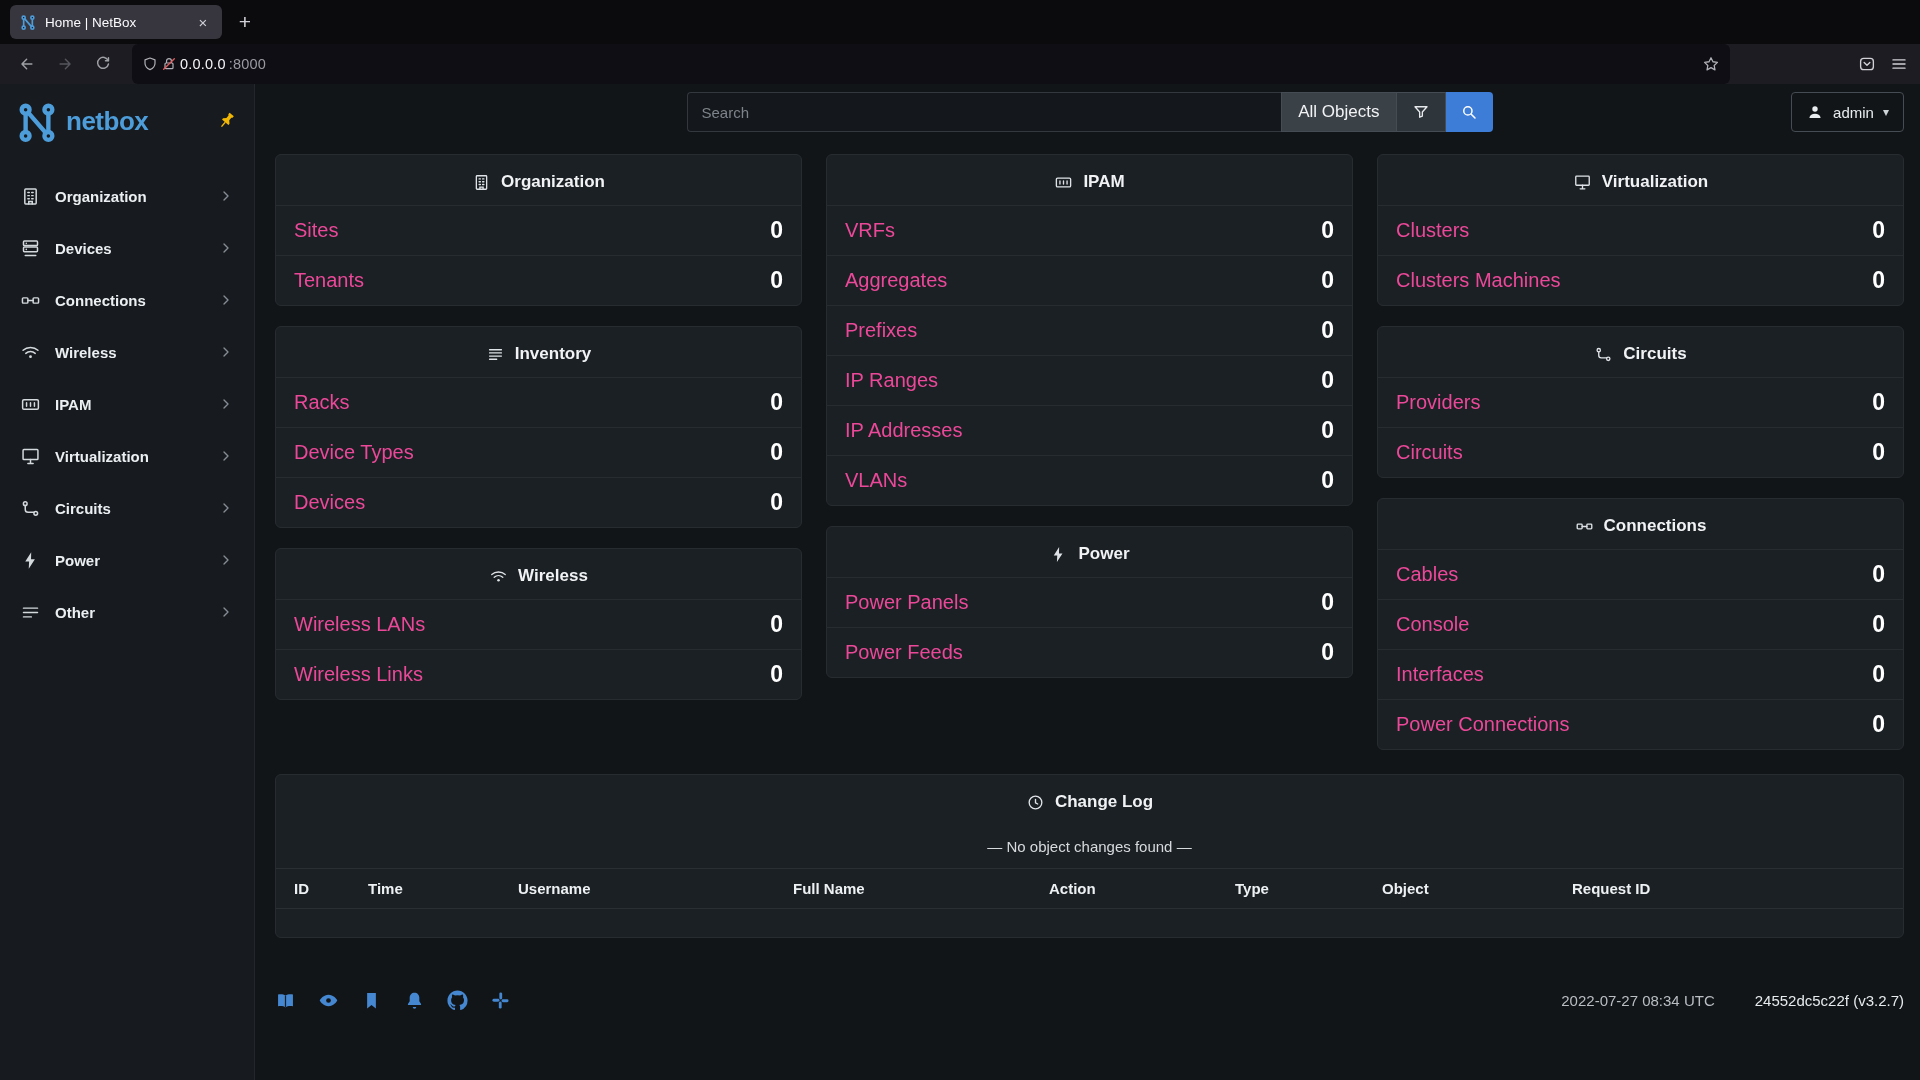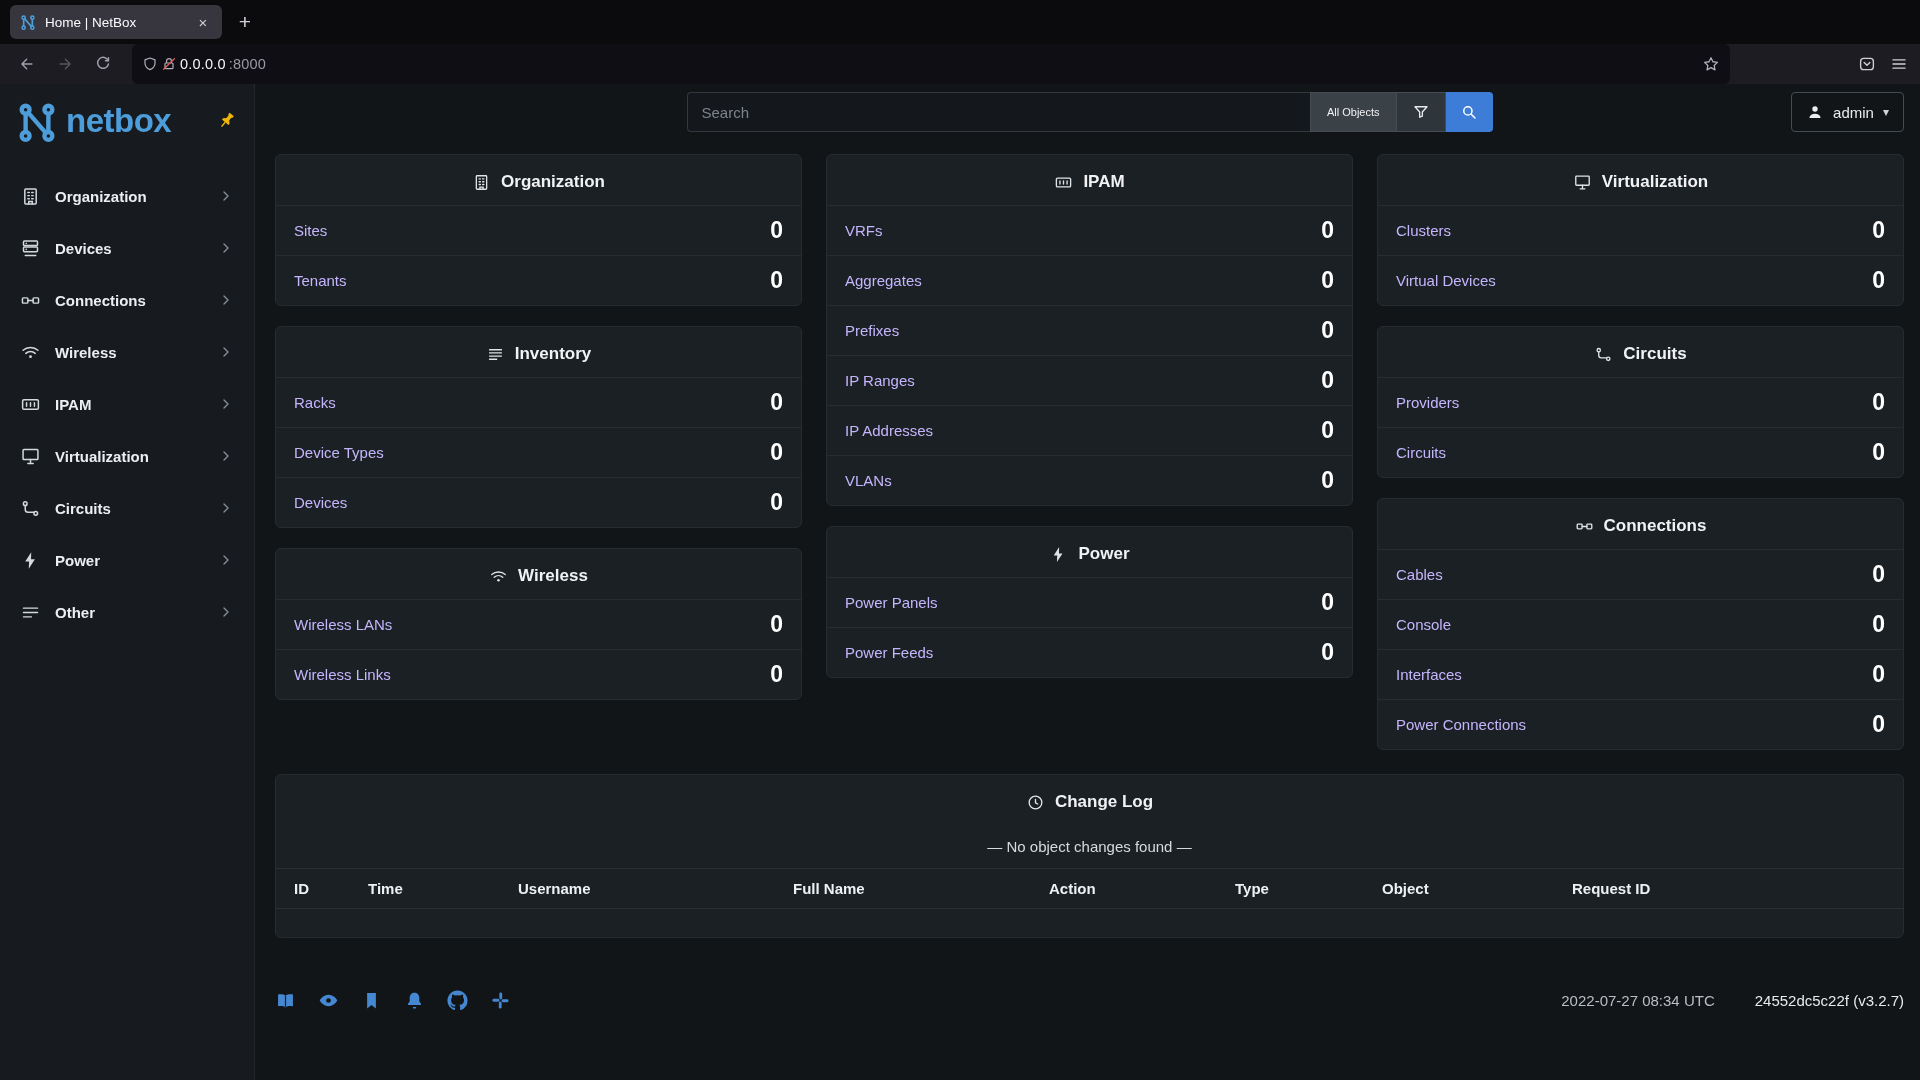--- a/index.html
+++ b/index.html
@@ -25,49 +25,49 @@
   .url-text { font-size:14.5px; color:#f5f5f8; letter-spacing:.2px; }
   .url-port { color:#9a9aa2; }
   .url-spacer { flex:1; }
   .toolbar-right { display:flex; align-items:center; gap:14px; color:#d0d0d6; }
 
   
   .app { display:flex; height:996px; }
   .sidebar { width:255px; background:#171b1f; border-right:1px solid #23272c; display:flex; flex-direction:column; }
   .brand-row { height:74px; display:flex; align-items:center; padding:0 16px; gap:8px; }
   .brand-mark { width:42px; height:42px; }
-  .brand-text { font-size:33px; font-weight:bold; color:#4d9ddb; letter-spacing:-.5px; }
+  .brand-text { font-size:26px; font-weight:bold; color:#4d9ddb; letter-spacing:-.5px; }
   .pin-btn { margin-left:auto; color:#f2b705; width:22px; height:22px; cursor:pointer; }
   .nav-list { padding-top:12px; }
   .nav-item { height:52px; display:flex; align-items:center; gap:14px; padding:0 20px; color:#eceff2; font-size:15px; font-weight:bold; cursor:pointer; }
   .nav-icon { color:#d4d9de; }
   .chev { margin-left:auto; color:#858c93; width:16px; height:16px; }
 
   .content { flex:1; padding:0 16px 0 20px; display:flex; flex-direction:column; }
 
   
   .content-top { position:relative; height:40px; margin:8px 0 22px; display:flex; justify-content:center; }
   .search-group { display:flex; width:806px; height:40px; }
   .search-input { flex:1; background:#14171b; border:1px solid #33383e; border-right:none; border-radius:4px 0 0 4px; color:#fca5a5; padding:0 14px; font-size:15px; outline:none; font-family:"Liberation Sans", sans-serif; }
   .search-input::placeholder { color:#7d838a; }
-  .btn { display:flex; align-items:center; justify-content:center; cursor:pointer; font-size:11px; }
+  .btn { display:flex; align-items:center; justify-content:center; cursor:pointer; font-size:17px; }
   .btn-all { background:#3a4147; color:#f1f3f5; padding:0 16px; border:1px solid #454c53; font-weight:normal; }
   .btn-filter { background:#2e353b; width:49px; border:1px solid #454c53; border-left:none; color:#e7eaed; }
   .btn-search { background:#3d7dd8; width:47px; border-radius:0 4px 4px 0; color:#fff; }
   .user-btn { position:absolute; right:0; top:0; height:40px; border:1px solid #454c53; border-radius:4px; display:flex; align-items:center; gap:9px; padding:0 14px; font-size:15px; color:#e9ecef; cursor:pointer; background:transparent; }
   .caret { font-size:12px; color:#cfd4d9; }
 
   
   .dash { display:grid; grid-template-columns:1fr 1fr 1fr; gap:24px; align-items:start; }
   .col { display:flex; flex-direction:column; gap:20px; }
   .card { background:#1b2024; border:1px solid #272c31; border-radius:6px; overflow:hidden; }
   .card-header { display:flex; justify-content:center; align-items:center; gap:10px; padding:17px 0 13px; font-size:17px; font-weight:bold; color:#f0f2f4; }
   .card-header .i { color:#dfe3e7; }
   .stat-row { display:flex; align-items:center; justify-content:space-between; padding:13px 18px; border-top:1px solid #272c31; }
-  .stat-label { font-size:15px; color:#c4b5fd; cursor:pointer; text-decoration:none; }
+  .stat-label { font-size:20px; color:#ec4899; cursor:pointer; text-decoration:none; }
   .stat-value { font-size:23px; font-weight:bold; color:#ffffff; line-height:1; cursor:pointer; }
 
   
   .changelog { margin-top:24px; }
   .log-table { width:100%; border-collapse:collapse; table-layout:fixed; font-size:15px; }
   .log-table th { text-align:left; font-weight:bold; color:#eef1f3; padding:11px 12px; border-top:1px solid #2a2f34; border-bottom:1px solid #2a2f34; }
   .log-table th:first-child { padding-left:18px; }
   .log-table td.empty { text-align:center; color:#d7dadd; padding:13px 0; border-bottom:1px solid #2a2f34; }
   .log-pad { height:28px; }
 
@@ -497,21 +497,21 @@
                   <path d="M9 20h6M12 15.5V20"></path>
                 </svg>
               </span>
             <span>Virtualization</span>
           </div>
           <div class="stat-row">
             <a class="stat-label">Clusters</a>
             <div class="stat-value">0</div>
           </div>
           <div class="stat-row">
-            <a class="stat-label">Virtual Devices</a>
+            <a class="stat-label">Clusters Machines</a>
             <div class="stat-value">0</div>
           </div>
         </div>
 
         <div class="card">
           <div class="card-header">
             <span class="i i19">
                 <svg viewBox="0 0 24 24" fill="none" stroke="currentColor" stroke-width="1.7" stroke-linecap="round">
                   <circle cx="6" cy="6.5" r="2.1"></circle>
                   <circle cx="18" cy="17.5" r="2.1"></circle>

